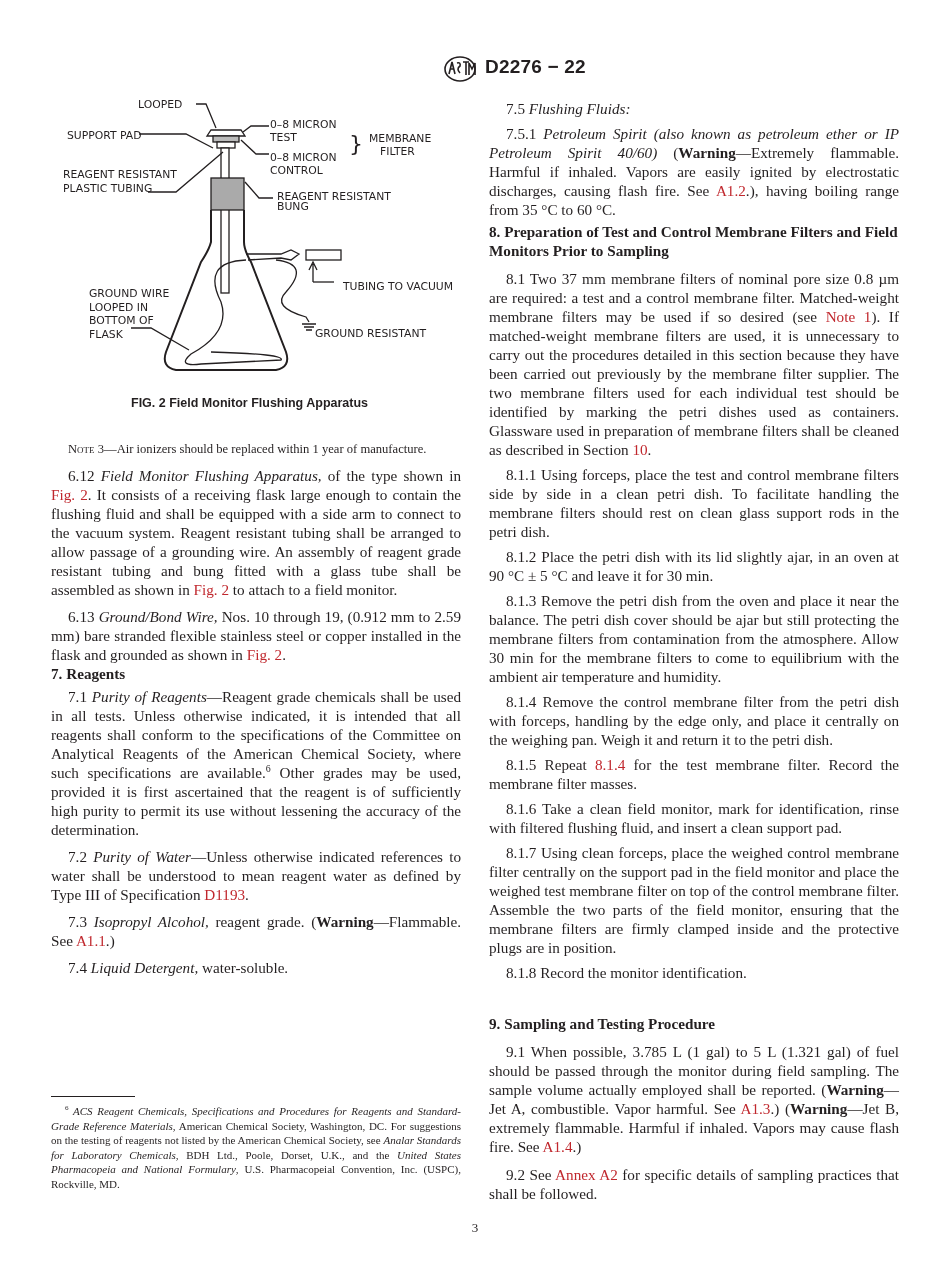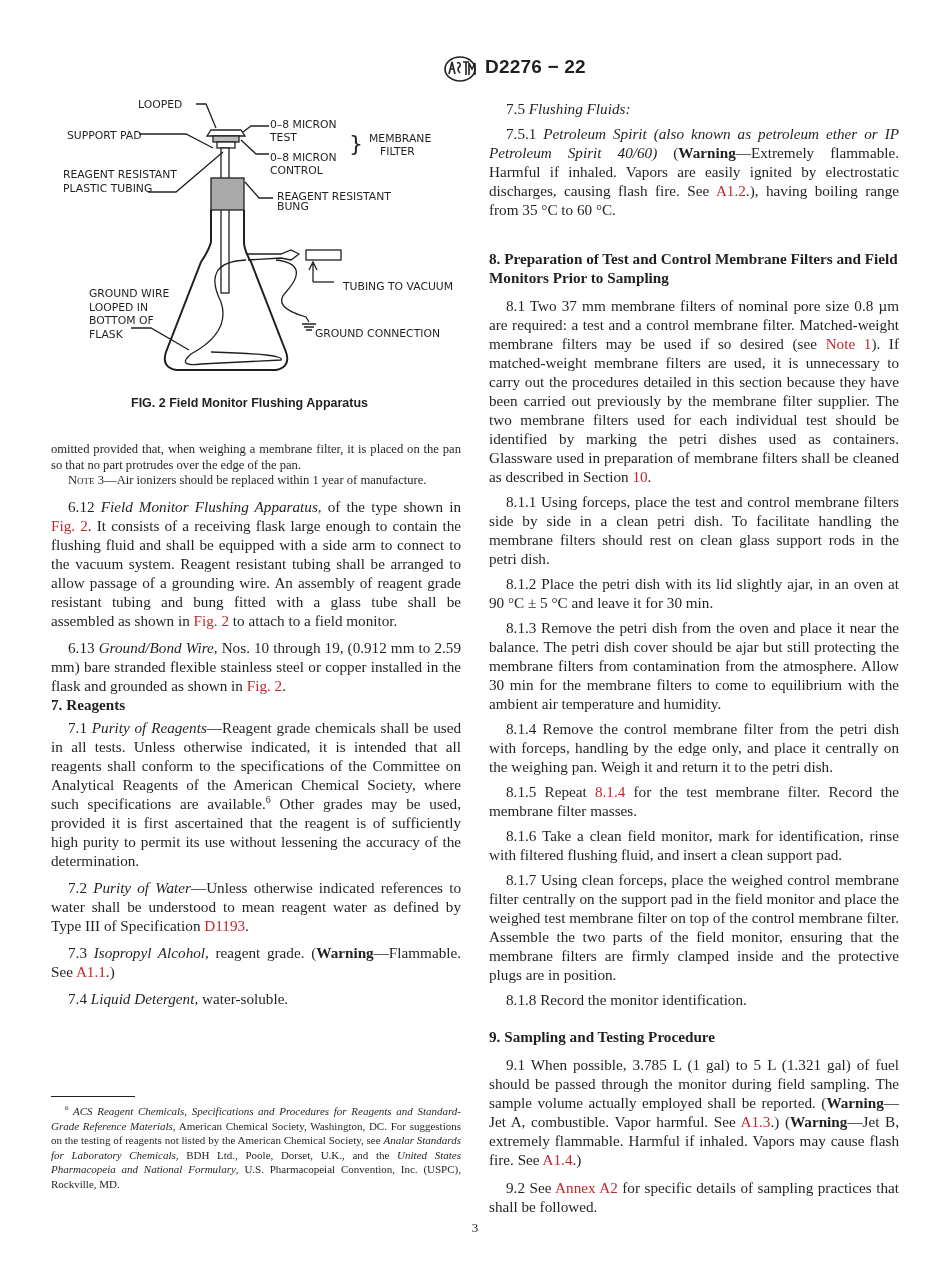--- a/index.html
+++ b/index.html
@@ -82,26 +82,25 @@
   <span class="fig-label" style="left:329px;top:53px;">FILTER</span>
   <span class="fig-label" style="left:12px;top:76px;">REAGENT RESISTANT</span>
   <span class="fig-label" style="left:12px;top:90px;">PLASTIC TUBING</span>
   <span class="fig-label" style="left:226px;top:98px;">REAGENT RESISTANT</span>
   <span class="fig-label" style="left:226px;top:108px;text-align:right;">BUNG</span>
   <span class="fig-label" style="left:292px;top:188px;">TUBING TO VACUUM</span>
   <span class="fig-label" style="left:38px;top:195px;">GROUND WIRE</span>
   <span class="fig-label" style="left:38px;top:209px;">LOOPED IN</span>
   <span class="fig-label" style="left:38px;top:222px;">BOTTOM OF</span>
   <span class="fig-label" style="left:38px;top:236px;">FLASK</span>
-  <span class="fig-label" style="left:264px;top:235px;">GROUND CONNECTION</span>
+  <span class="fig-label" style="left:264px;top:235px;">GROUND RESISTANT</span>
 </div>
 <div class="fig-caption">FIG. 2 Field Monitor Flushing Apparatus</div>
 
 <div class="col col-left" style="top:442px;">
-  <p class="small">omitted provided that, when weighing a membrane filter, it is placed on the pan so that no part protrudes over the edge of the pan.</p>
   <p class="note"><span class="sc">Note</span><span> 3—Air ionizers should be replaced within 1 year of manufacture.</span></p>
 
 
   <p class="para" style="margin-top:8px;"><span>6.12 </span><i>Field Monitor Flushing Apparatus,</i><span> of the type shown in </span><a class="link">Fig. 2</a><span>. It consists of a receiving flask large enough to contain the flushing fluid and shall be equipped with a side arm to connect to the vacuum system. Reagent resistant tubing shall be arranged to allow passage of a grounding wire. An assembly of reagent grade resistant tubing and bung fitted with a glass tube shall be assembled as shown in </span><a class="link">Fig. 2</a><span> to attach to a field monitor.</span></p>
 
   <p class="para" style="margin-top:8px;"><span>6.13 </span><i>Ground/Bond Wire,</i><span> Nos. 10 through 19, (0.912 mm to 2.59 mm) bare stranded flexible stainless steel or copper installed in the flask and grounded as shown in </span><a class="link">Fig. 2</a><span>.</span></p>
 
   <h2 style="">7.  Reagents</h2>
 
   <p class="para" style="margin-top:4px;"><span>7.1 </span><i>Purity of Reagents</i><span>—Reagent grade chemicals shall be used in all tests. Unless otherwise indicated, it is intended that all reagents shall conform to the specifications of the Committee on Analytical Reagents of the American Chemical Society, where such specifications are available.</span><sup>6</sup><span> Other grades may be used, provided it is first ascertained that the reagent is of sufficiently high purity to permit its use without lessening the accuracy of the determination.</span></p>
@@ -114,33 +113,33 @@
 </div>
 
 <div class="footrule"></div>
 <div class="footnote"><sup>6</sup><i> ACS Reagent Chemicals, Specifications and Procedures for Reagents and Standard-Grade Reference Materials</i><span>, American Chemical Society, Washington, DC. For suggestions on the testing of reagents not listed by the American Chemical Society, see </span><i>Analar Standards for Laboratory Chemicals</i><span>, BDH Ltd., Poole, Dorset, U.K., and the </span><i>United States Pharmacopeia and National Formulary</i><span>, U.S. Pharmacopeial Convention, Inc. (USPC), Rockville, MD.</span></div>
 
 <div class="col col-right" style="top:93px;">
   <p class="para" style="margin-top:6px;"><span>7.5 </span><i>Flushing Fluids:</i></p>
 
   <p class="para"><span>7.5.1 </span><i>Petroleum Spirit (also known as petroleum ether or IP Petroleum Spirit 40/60)</i><span> (</span><b>Warning</b><span>—Extremely flammable. Harmful if inhaled. Vapors are easily ignited by electrostatic discharges, causing flash fire. See </span><a class="link">A1.2</a><span>.), having boiling range from 35 °C to 60 °C.</span></p>
 
-  <h2 style="margin-top:30px;">8.  Preparation of Test and Control Membrane Filters and Field Monitors Prior to Sampling</h2>
+  <h2 style="margin-top:3px;">8.  Preparation of Test and Control Membrane Filters and Field Monitors Prior to Sampling</h2>
 
   <p class="para" style="margin-top:9px;"><span>8.1 Two 37 mm membrane filters of nominal pore size 0.8 µm are required: a test and a control membrane filter. Matched-weight membrane filters may be used if so desired (see </span><a class="link">Note 1</a><span>). If matched-weight membrane filters are used, it is unnecessary to carry out the procedures detailed in this section because they have been carried out previously by the membrane filter supplier. The two membrane filters used for each individual test should be identified by marking the petri dishes used as containers. Glassware used in preparation of membrane filters shall be cleaned as described in Section </span><a class="link">10</a><span>.</span></p>
 
   <p class="para">8.1.1 Using forceps, place the test and control membrane filters side by side in a clean petri dish. To facilitate handling the membrane filters should rest on clean glass support rods in the petri dish.</p>
   <p class="para">8.1.2 Place the petri dish with its lid slightly ajar, in an oven at 90 °C ± 5 °C and leave it for 30 min.</p>
   <p class="para">8.1.3 Remove the petri dish from the oven and place it near the balance. The petri dish cover should be ajar but still protecting the membrane filters from contamination from the atmosphere. Allow 30 min for the membrane filters to come to equilibrium with the ambient air temperature and humidity.</p>
   <p class="para">8.1.4 Remove the control membrane filter from the petri dish with forceps, handling by the edge only, and place it centrally on the weighing pan. Weigh it and return it to the petri dish.</p>
   <p class="para"><span>8.1.5 Repeat </span><a class="link">8.1.4</a><span> for the test membrane filter. Record the membrane filter masses.</span></p>
   <p class="para">8.1.6 Take a clean field monitor, mark for identification, rinse with filtered flushing fluid, and insert a clean support pad.</p>
   <p class="para">8.1.7 Using clean forceps, place the weighed control membrane filter centrally on the support pad in the field monitor and place the weighed test membrane filter on top of the control membrane filter. Assemble the two parts of the field monitor, ensuring that the membrane filters are firmly clamped inside and the protective plugs are in position.</p>
   <p class="para">8.1.8 Record the monitor identification.</p>
 
-  <h2 style="margin-top:18px;">9.  Sampling and Testing Procedure</h2>
+  <h2 style="margin-top:32px;">9.  Sampling and Testing Procedure</h2>
 
   <p class="para" style="margin-top:9px;"><span>9.1 When possible, 3.785 L (1 gal) to 5 L (1.321 gal) of fuel should be passed through the monitor during field sampling. The sample volume actually employed shall be reported. (</span><b>Warning</b><span>—Jet A, combustible. Vapor harmful. See </span><a class="link">A1.3</a><span>.) (</span><b>Warning</b><span>—Jet B, extremely flammable. Harmful if inhaled. Vapors may cause flash fire. See </span><a class="link">A1.4</a><span>.)</span></p>
 
   <p class="para" style="margin-top:9px;"><span>9.2 See </span><a class="link">Annex A2</a><span> for specific details of sampling practices that shall be followed.</span></p>
 </div>
 
 <div class="page-num">3</div>
 
 </body></html>

